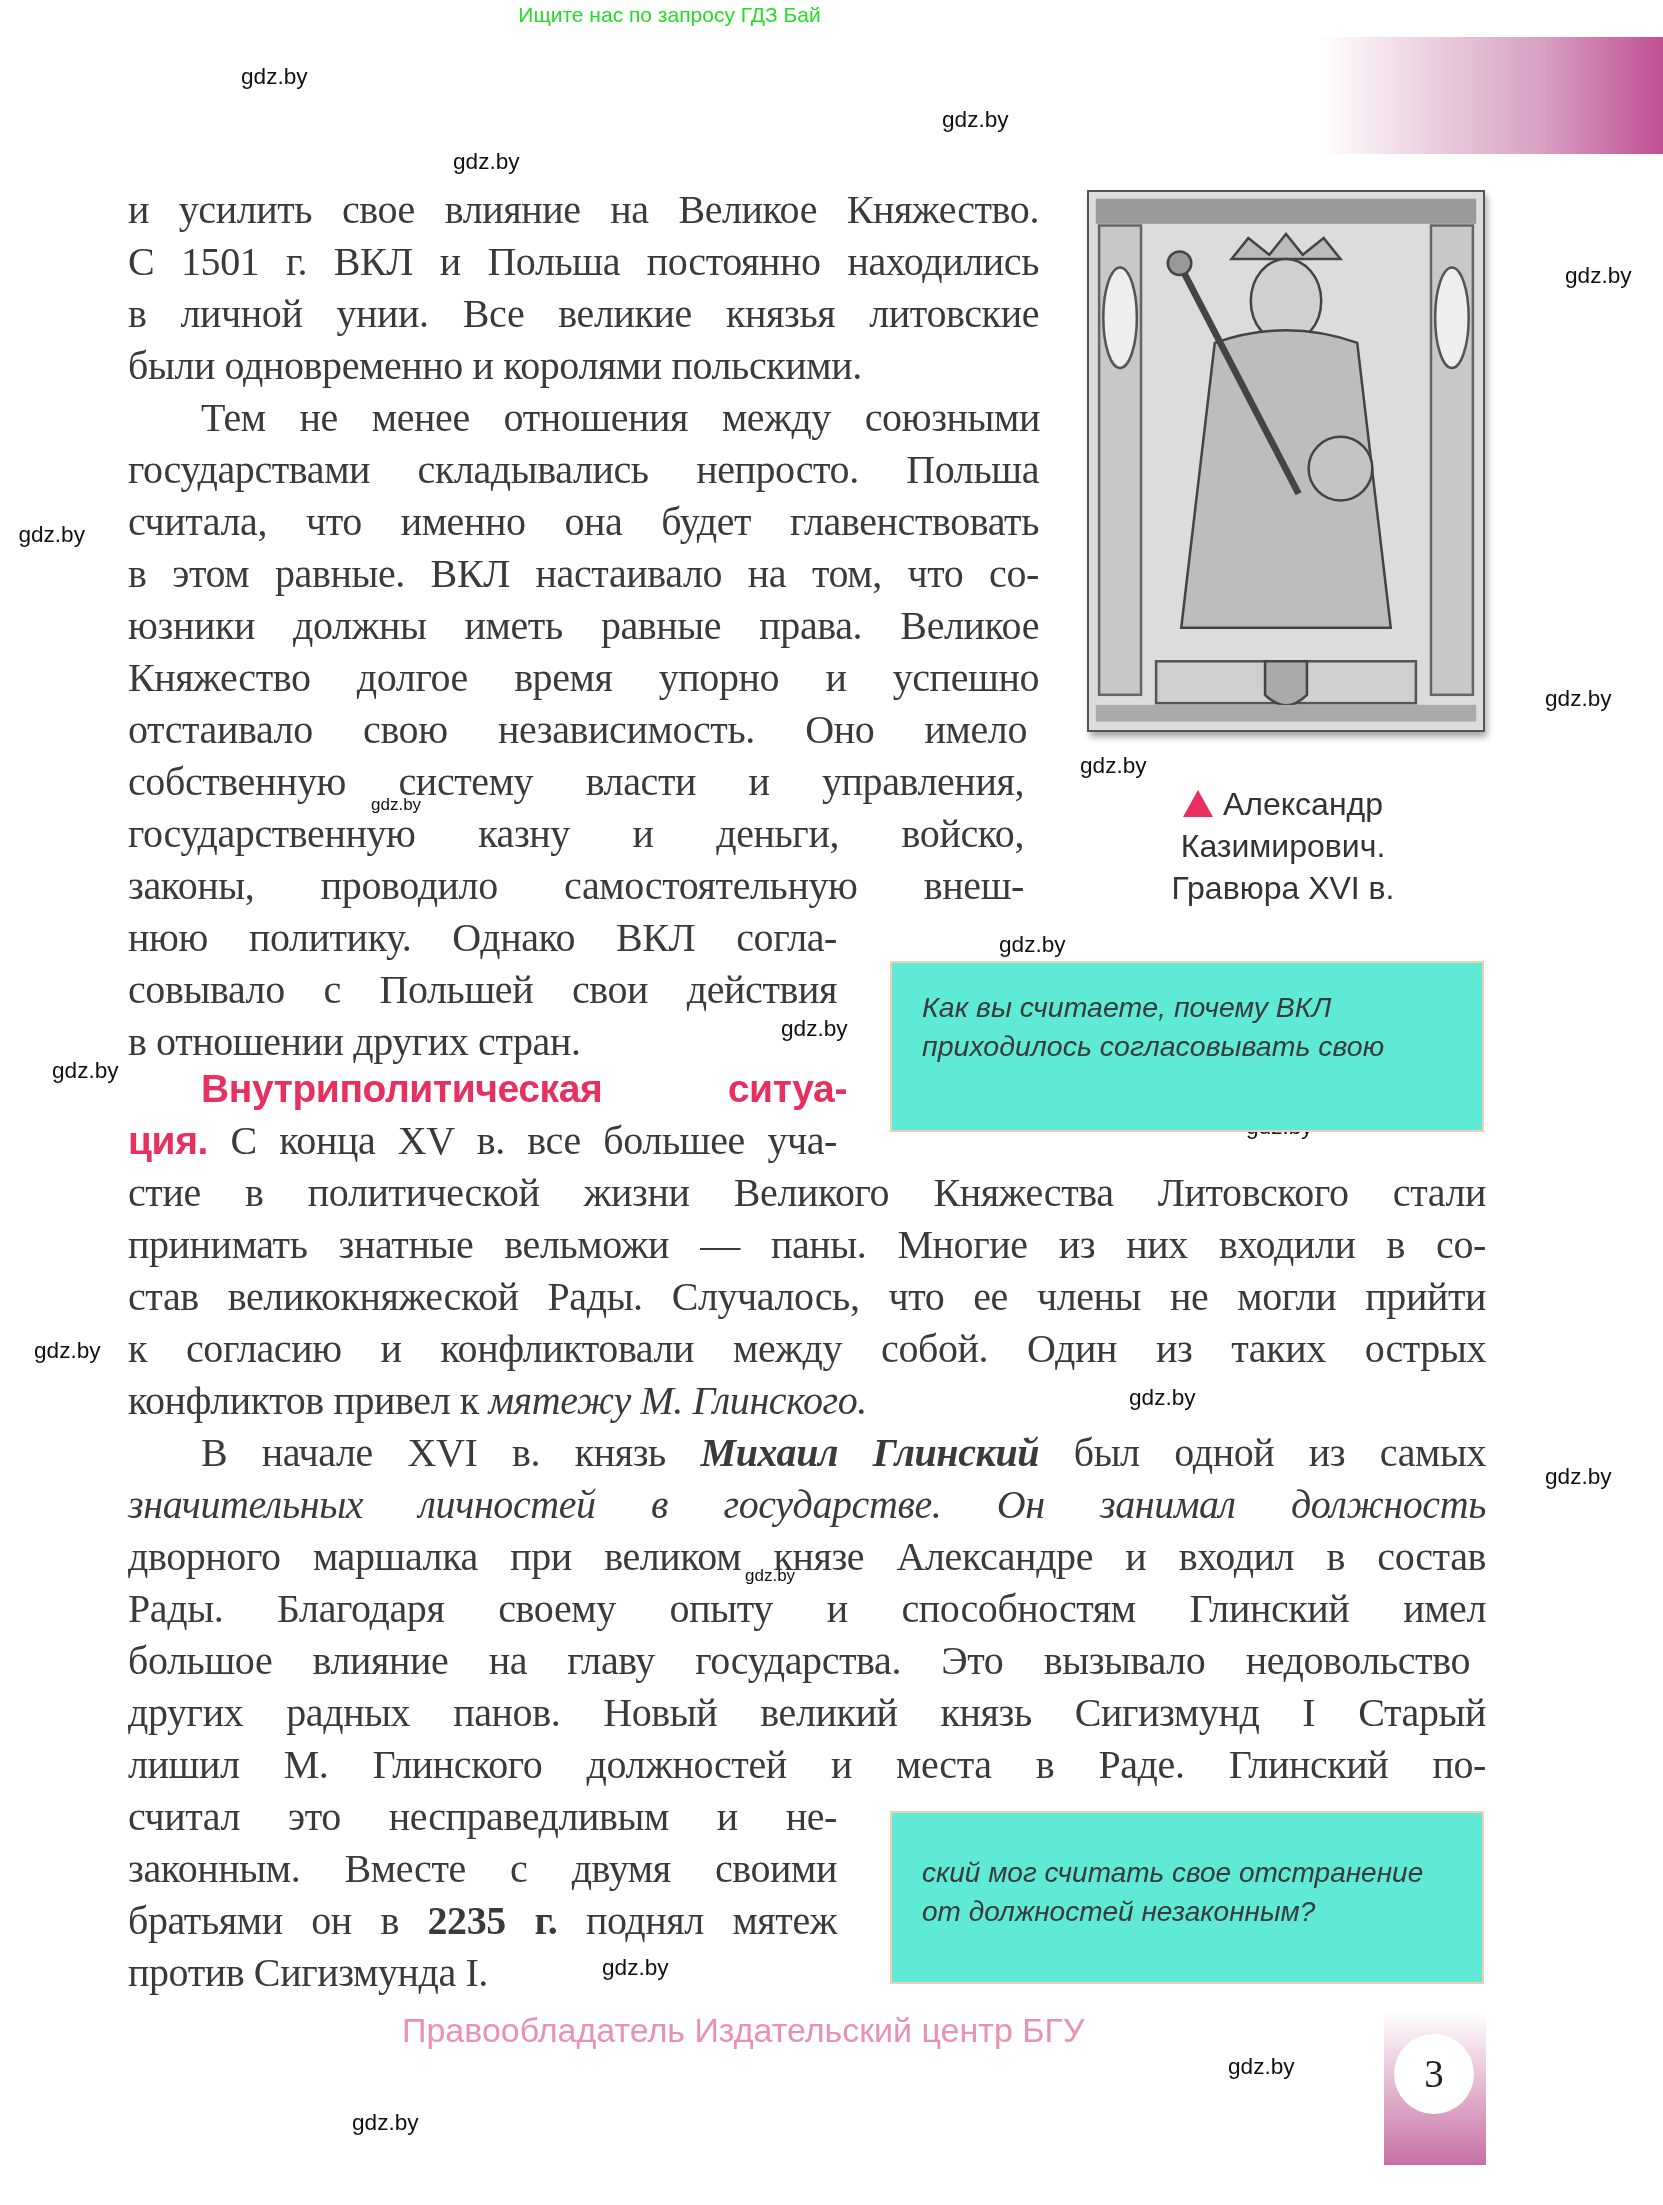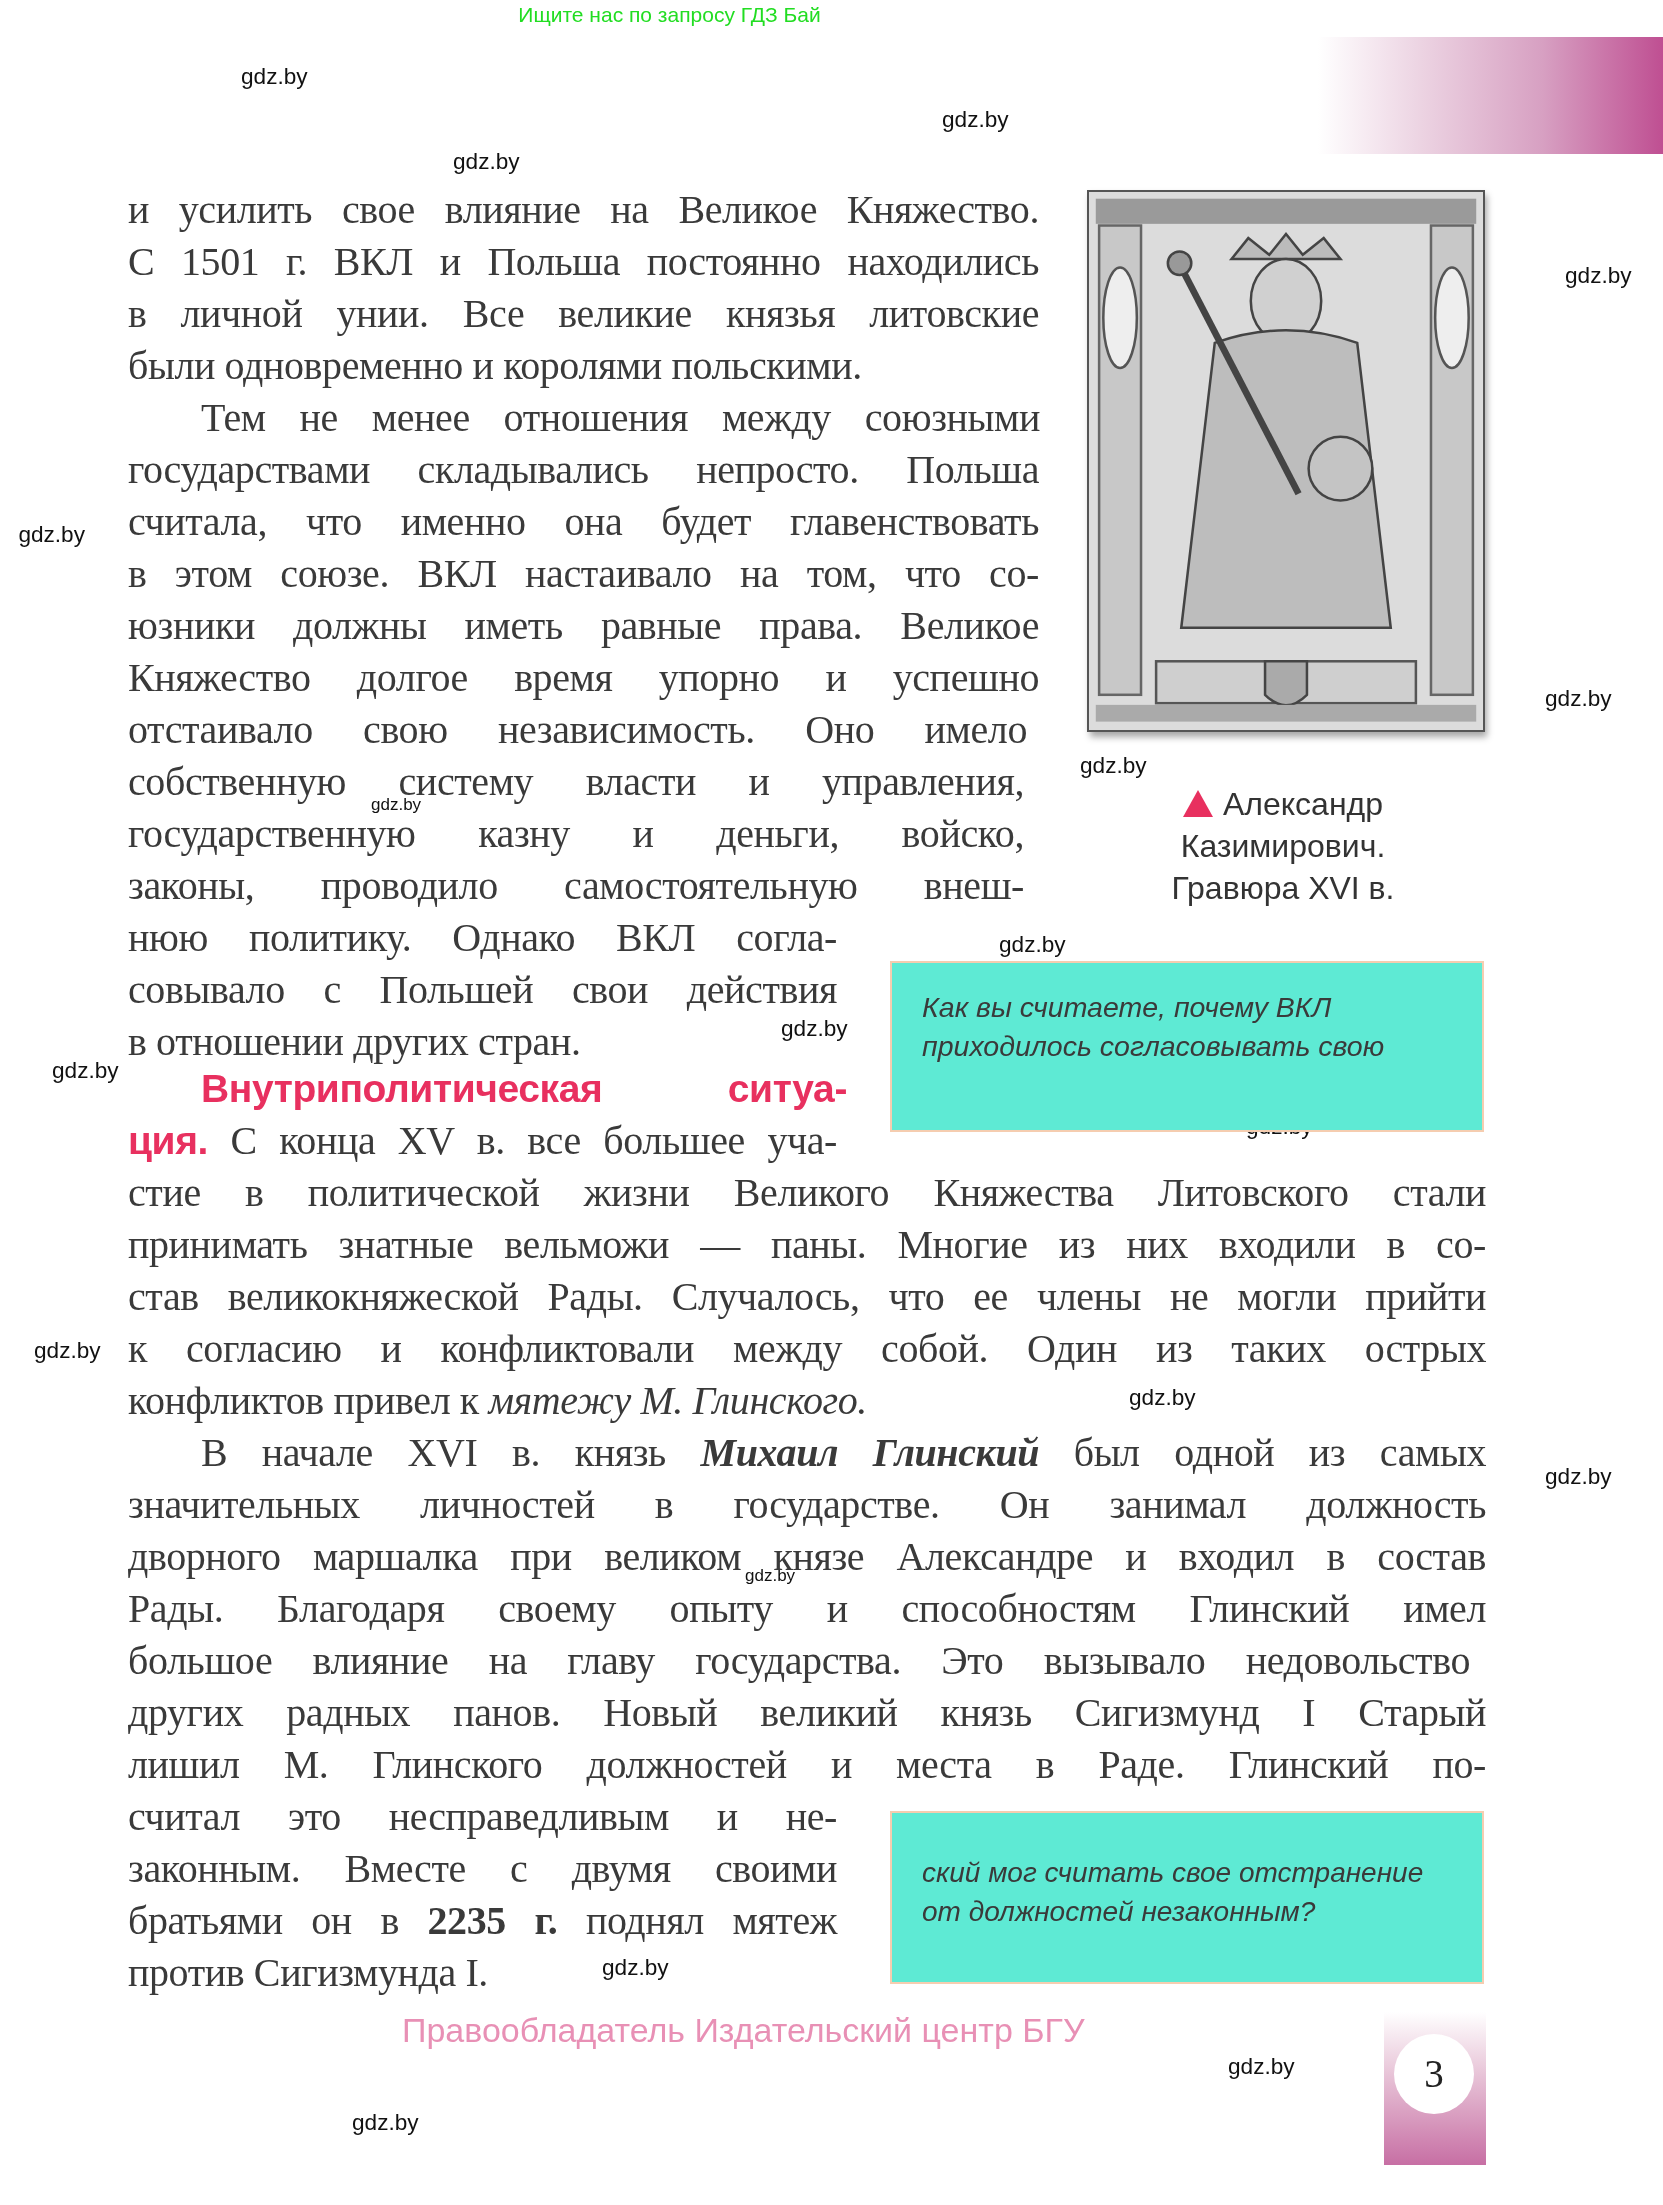--- a/index.html
+++ b/index.html
@@ -102,21 +102,21 @@
   <span class="line narrow" style="top:184px;">и усилить свое влияние на Великое Княжество.</span>
   <span class="line narrow" style="top:236px;">С 1501 г. ВКЛ и Польша постоянно находились</span>
   <span class="line narrow" style="top:288px;">в личной унии. Все великие князья литовские</span>
   <span class="line narrow last" style="top:340px;">были одновременно и королями польскими.</span>
 </div>
 
 <div class="body-text">
   <span class="line narrow" style="top:392px; left:201px; width:839px;">Тем не менее отношения между союзными</span>
   <span class="line narrow" style="top:444px;">государствами складывались непросто. Польша</span>
   <span class="line narrow" style="top:496px;">считала, что именно она будет главенствовать</span>
-  <span class="line narrow" style="top:548px;">в этом союзе. ВКЛ настаивало на том, что со-</span>
+  <span class="line narrow" style="top:548px;">в этом равные. ВКЛ настаивало на том, что со-</span>
   <span class="line narrow" style="top:600px;">юзники должны иметь равные права. Великое</span>
   <span class="line narrow" style="top:652px;">Княжество долгое время упорно и успешно</span>
   <span class="line narrow" style="top:704px; width:899px;">отстаивало свою независимость. Оно имело</span>
   <span class="line narrow" style="top:756px; width:896px;">собственную систему власти и управления,</span>
   <span class="line narrow" style="top:808px; width:896px;">государственную казну и деньги, войско,</span>
   <span class="line narrow" style="top:860px; width:896px;">законы, проводило самостоятельную внеш-</span>
   <span class="line mid" style="top:912px; width:709px;">нюю политику. Однако ВКЛ согла-</span>
   <span class="line mid" style="top:964px; width:709px;">совывало с Польшей свои действия</span>
   <span class="line mid last" style="top:1016px;">в отношении других стран.</span>
 </div>
@@ -126,21 +126,21 @@
   <span class="line" style="top:1115px; left:128px; width:709px; text-align:justify; text-align-last:justify;"><span class="heading-pink">ция.</span><span> С конца XV в. все большее уча-</span></span>
   <span class="line wide" style="top:1167px;">стие в политической жизни Великого Княжества Литовского стали</span>
   <span class="line wide" style="top:1219px;">принимать знатные вельможи — паны. Многие из них входили в со-</span>
   <span class="line wide" style="top:1271px;">став великокняжеской Рады. Случалось, что ее члены не могли прийти</span>
   <span class="line wide" style="top:1323px;">к согласию и конфликтовали между собой. Один из таких острых</span>
   <span class="line" style="top:1375px; left:128px;"><span>конфликтов привел к </span><i>мятежу М. Глинского.</i></span>
 </div>
 
 <div class="body-text">
   <span class="line" style="top:1427px; left:201px; width:1285px; text-align:justify; text-align-last:justify;"><span>В начале XVI в. князь </span><b><i>Михаил Глинский</i></b><span> был одной из самых</span></span>
-  <span class="line wide" style="top:1479px;">значительных личностей в государстве. Он занимал должность</span>
+  <span class="line wide" style="top:1479px;font-style:italic;">значительных личностей в государстве. Он занимал должность</span>
   <span class="line wide" style="top:1531px;">дворного маршалка при великом князе Александре и входил в состав</span>
   <span class="line wide" style="top:1583px;">Рады. Благодаря своему опыту и способностям Глинский имел</span>
   <span class="line wide" style="top:1635px; width:1342px;">большое влияние на главу государства. Это вызывало недовольство</span>
   <span class="line wide" style="top:1687px;">других радных панов. Новый великий князь Сигизмунд I Старый</span>
   <span class="line wide" style="top:1739px;">лишил М. Глинского должностей и места в Раде. Глинский по-</span>
   <span class="line mid" style="top:1791px; width:709px;">считал это несправедливым и не-</span>
   <span class="line mid" style="top:1843px; width:709px;">законным. Вместе с двумя своими</span>
   <span class="line mid" style="top:1895px; width:709px;"><span>братьями он в </span><b>2235 г.</b><span> поднял мятеж</span></span>
   <span class="line" style="top:1947px; left:128px;">против Сигизмунда I.</span>
 </div>

